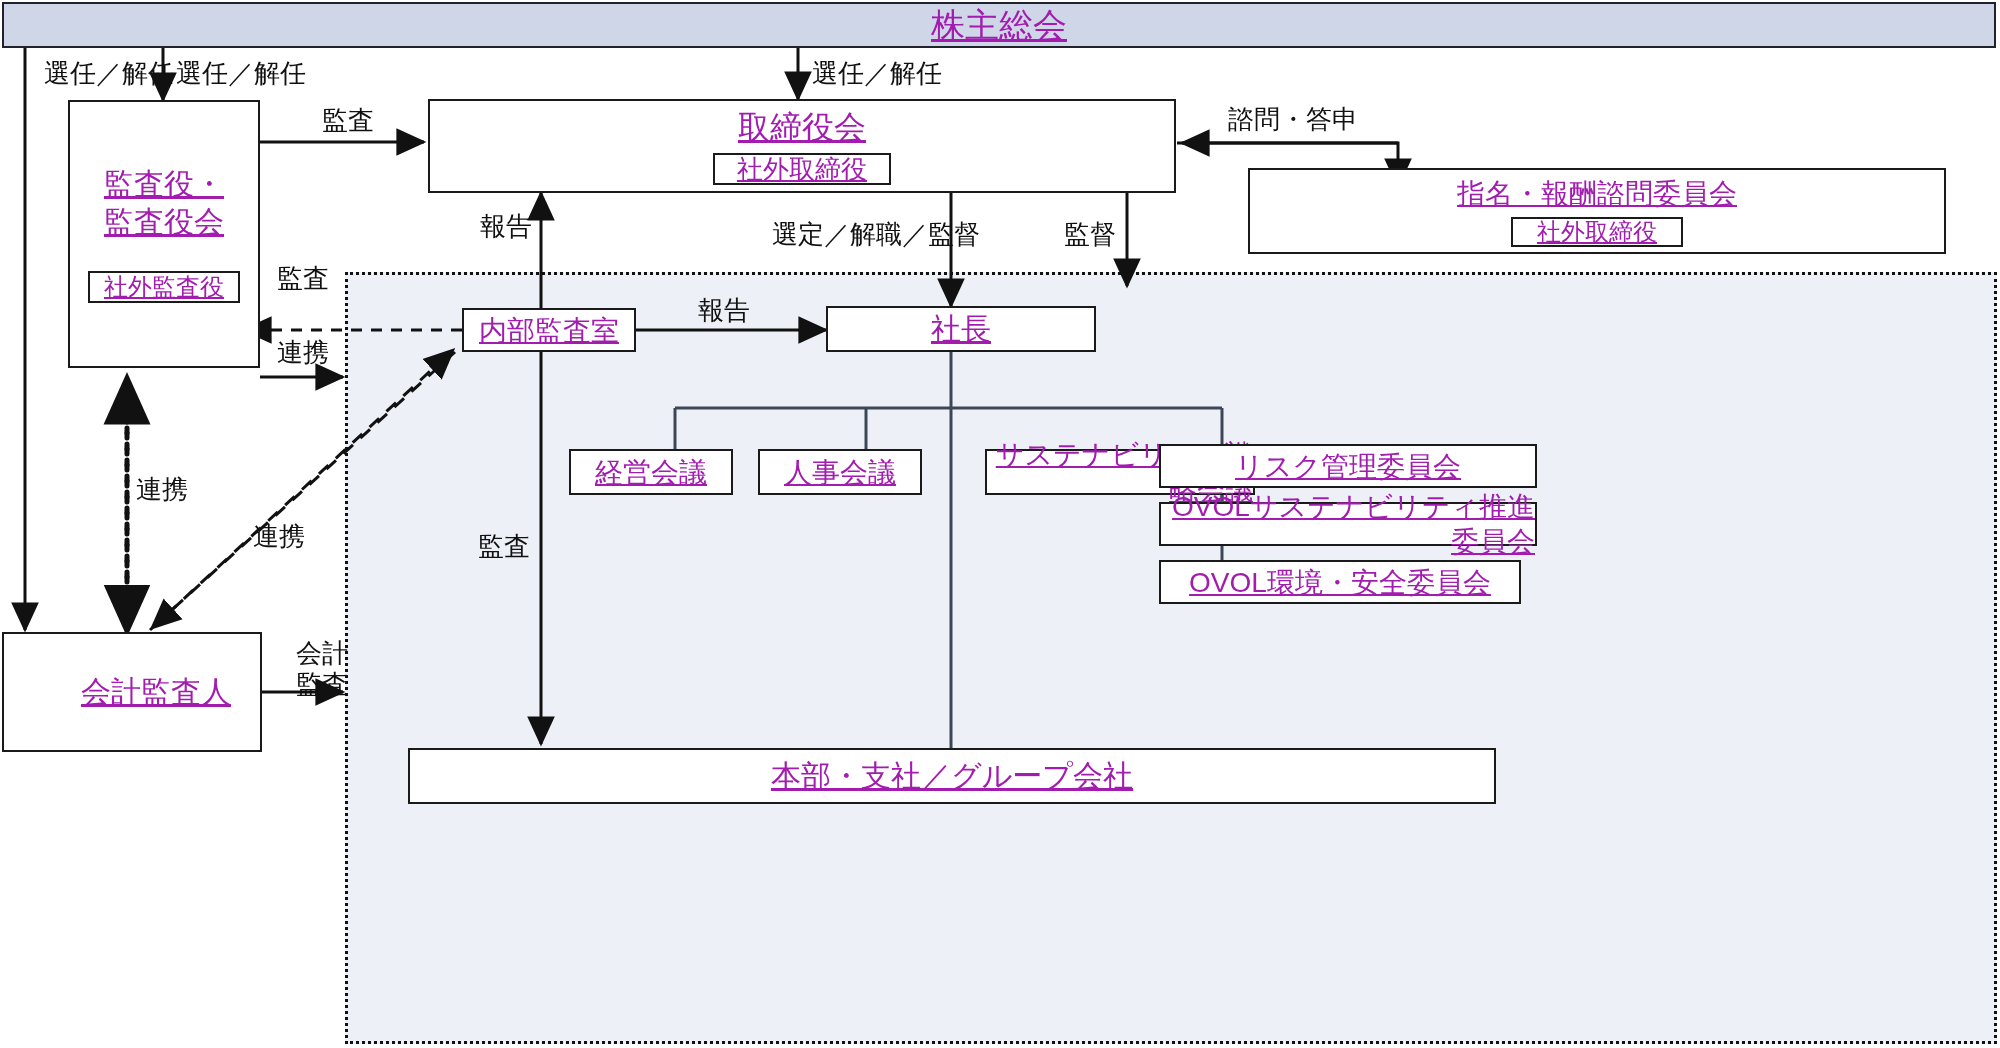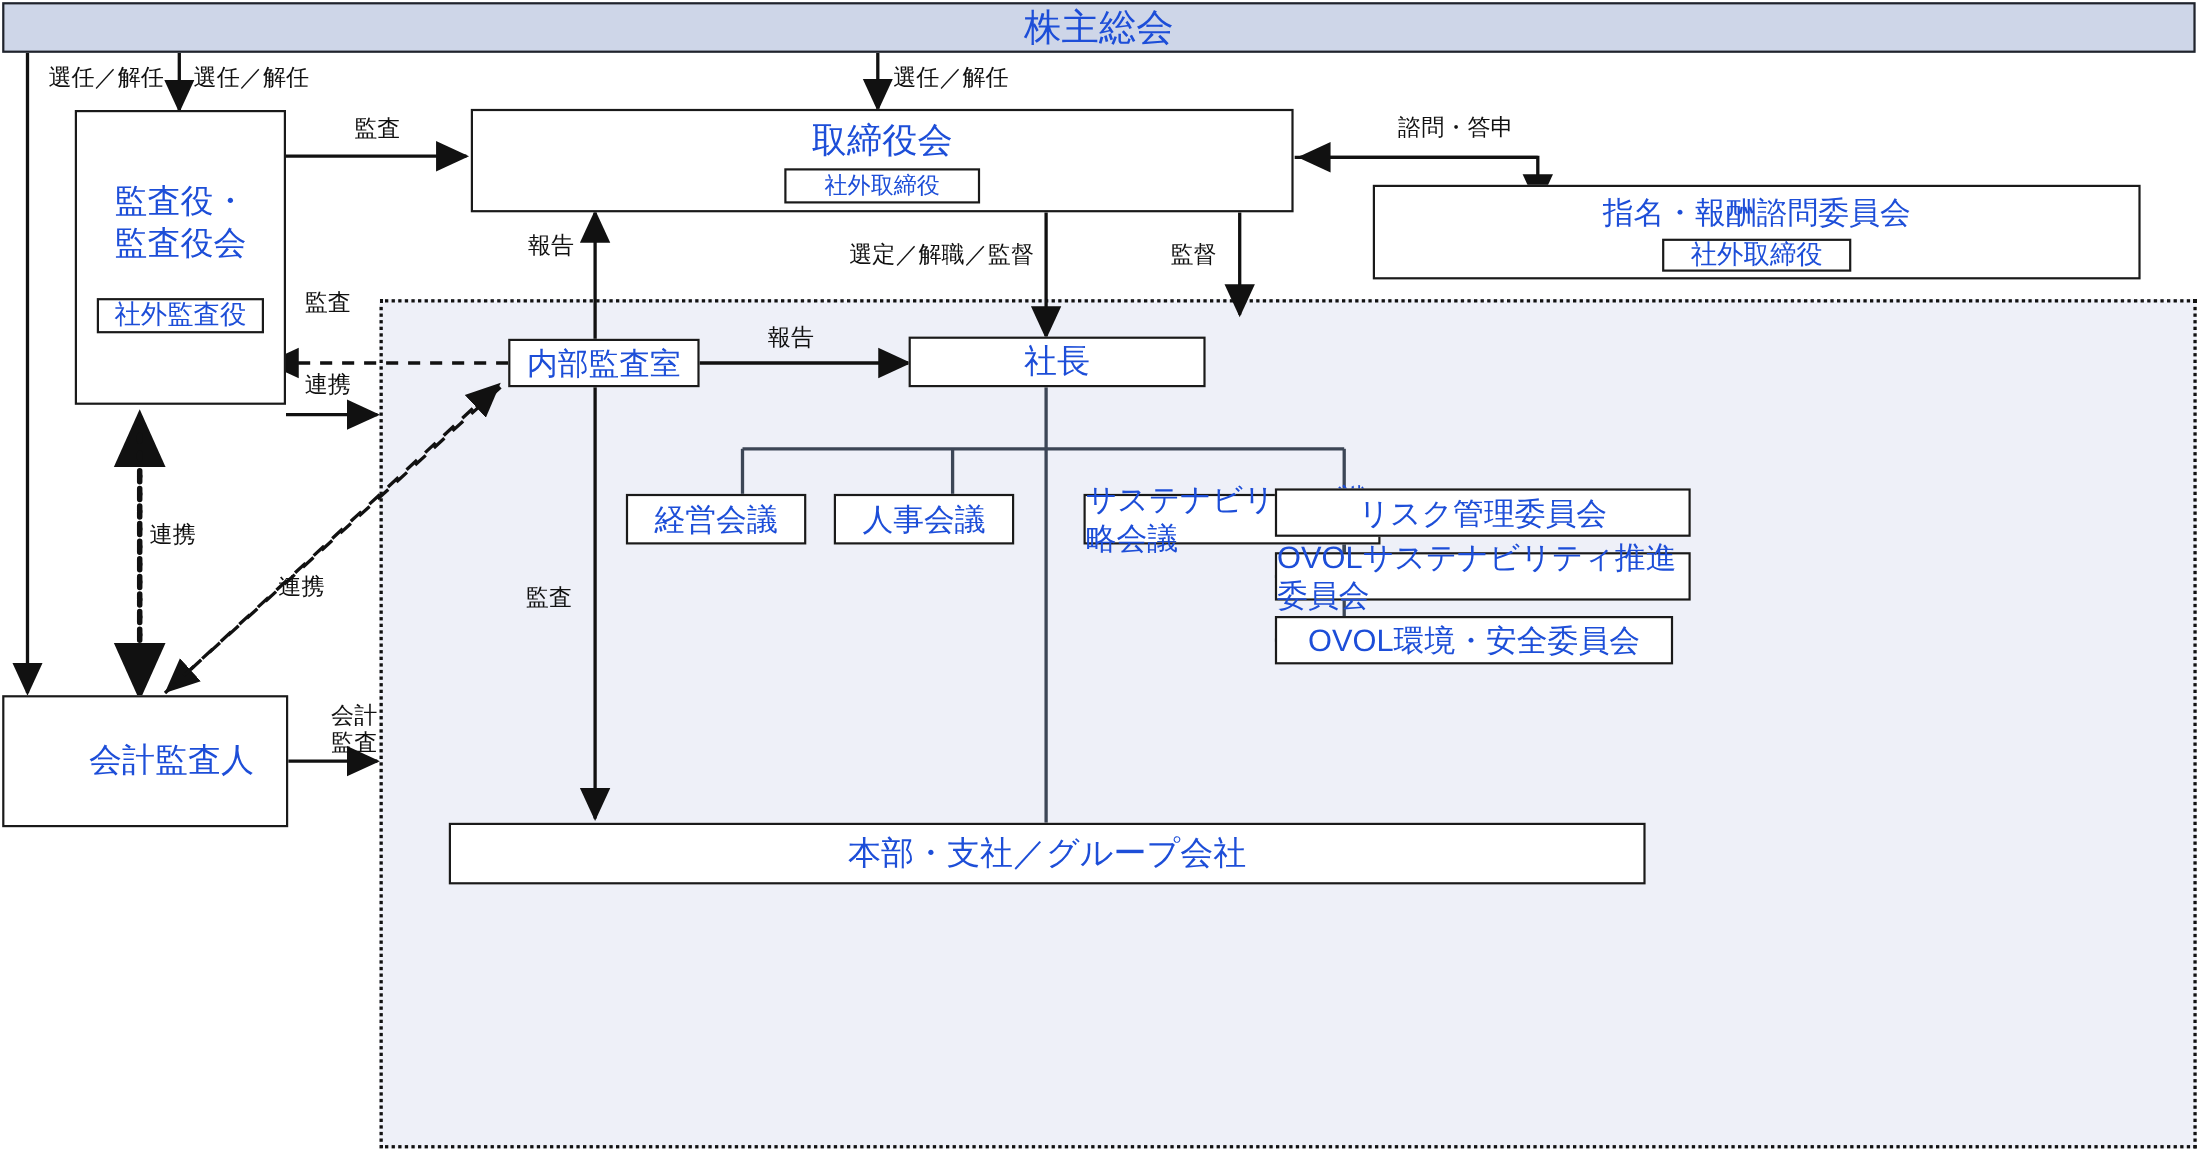--- a/index.html
+++ b/index.html
@@ -1,28 +1,28 @@
 <!DOCTYPE html>
 <html><head>
 <meta charset="utf-8">
 <style>
   html,body{margin:0;padding:0;background:#ffffff;}
   body{font-family:"Liberation Sans","DejaVu Sans",sans-serif;}
   #stage{position:relative;width:2000px;height:1048px;overflow:hidden;background:#fff;}
   svg#wires{position:absolute;left:0;top:0;width:2000px;height:1048px;pointer-events:none;}
   .node{position:absolute;box-sizing:border-box;display:flex;align-items:center;justify-content:center;
-        text-align:left;background:#fff;border:2px solid #1a1a1a;color:#1d4ed8;line-height:1.25;}
+        text-align:right;background:#fff;border:2px solid #1a1a1a;color:#a21caf;line-height:1.25;text-decoration:underline;}
   .node.shaded{background:#ced6e8;border:2px solid #20232b;}
   .node.stack{flex-direction:column;justify-content:center;}
   .subbox{box-sizing:border-box;border:2px solid #1a1a1a;background:#fff;
           display:flex;align-items:center;justify-content:center;}
   .edgelabel{position:absolute;color:#111;background:transparent;white-space:pre;line-height:1.2;}
   .region{position:absolute;box-sizing:border-box;background:#eef0f8;border:3px dotted #111;}
   .f34{font-size:34px;} .f30{font-size:30px;gap:21px;} .f28{font-size:28px;}
-  .f26{font-size:21px;} .f25{font-size:25px;} .f24{font-size:24px;}
+  .f26{font-size:26px;} .f25{font-size:25px;} .f24{font-size:24px;}
   .ctr{text-align:center;}
 </style>
 </head>
 <body>
 
 <div id="stage">
 
   <div class="region" style="left:345px;top:272px;width:1652px;height:772px;"></div>
 
   <svg id="wires" viewBox="0 0 2000 1048">
@@ -155,21 +155,21 @@
   </div>
 
   <div class="edgelabel f26" style="left:44px;top:58px;">選任／解任</div>
 
   <div class="edgelabel f26" style="left:176px;top:58px;">選任／解任</div>
 
   <div class="edgelabel f26" style="left:812px;top:58px;">選任／解任</div>
 
   <div class="edgelabel f26" style="left:322px;top:105px;">監査</div>
 
-  <div class="edgelabel f26" style="left:1228px;top:104px;margin-left:43px;">諮問・答申</div>
+  <div class="edgelabel f26" style="left:1228px;top:104px;">諮問・答申</div>
 
   <div class="edgelabel f26" style="left:277px;top:263px;">監査</div>
 
   <div class="edgelabel f26" style="left:277px;top:337px;">連携</div>
 
   <div class="edgelabel f26" style="left:480px;top:211px;">報告</div>
 
   <div class="edgelabel f26" style="left:772px;top:219px;">選定／解職／監督</div>
 
   <div class="edgelabel f26" style="left:1064px;top:219px;">監督</div>

